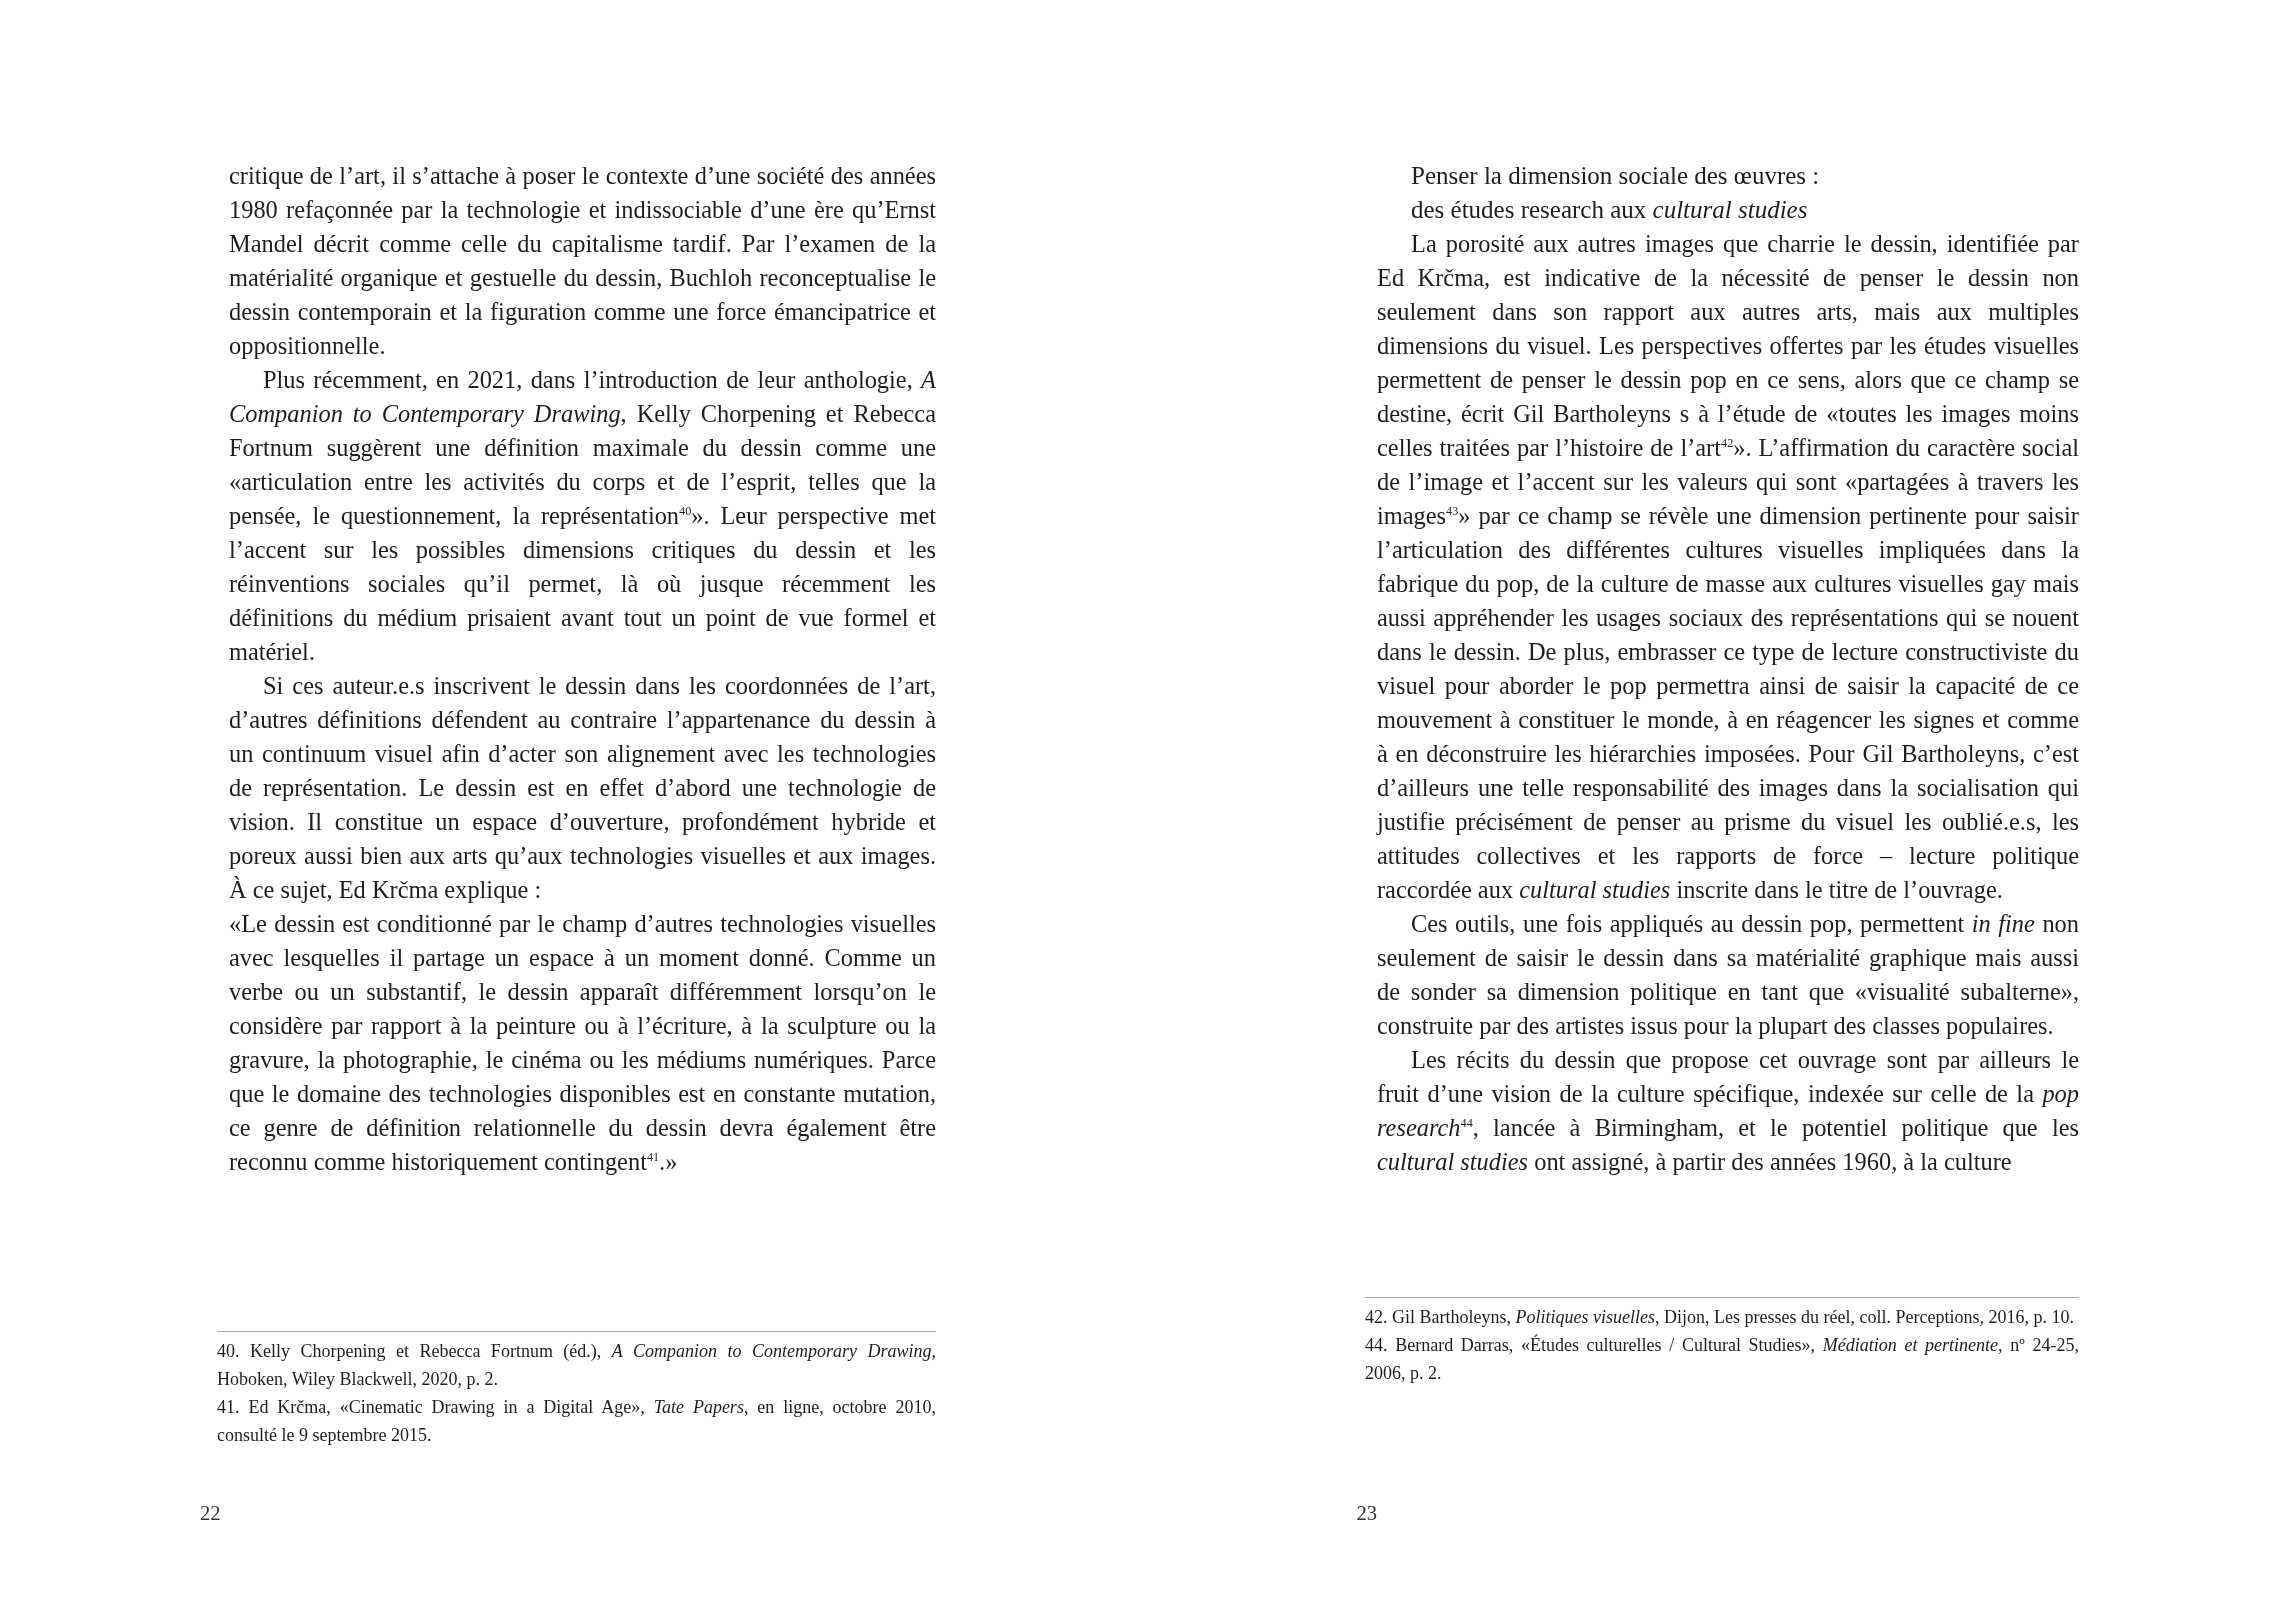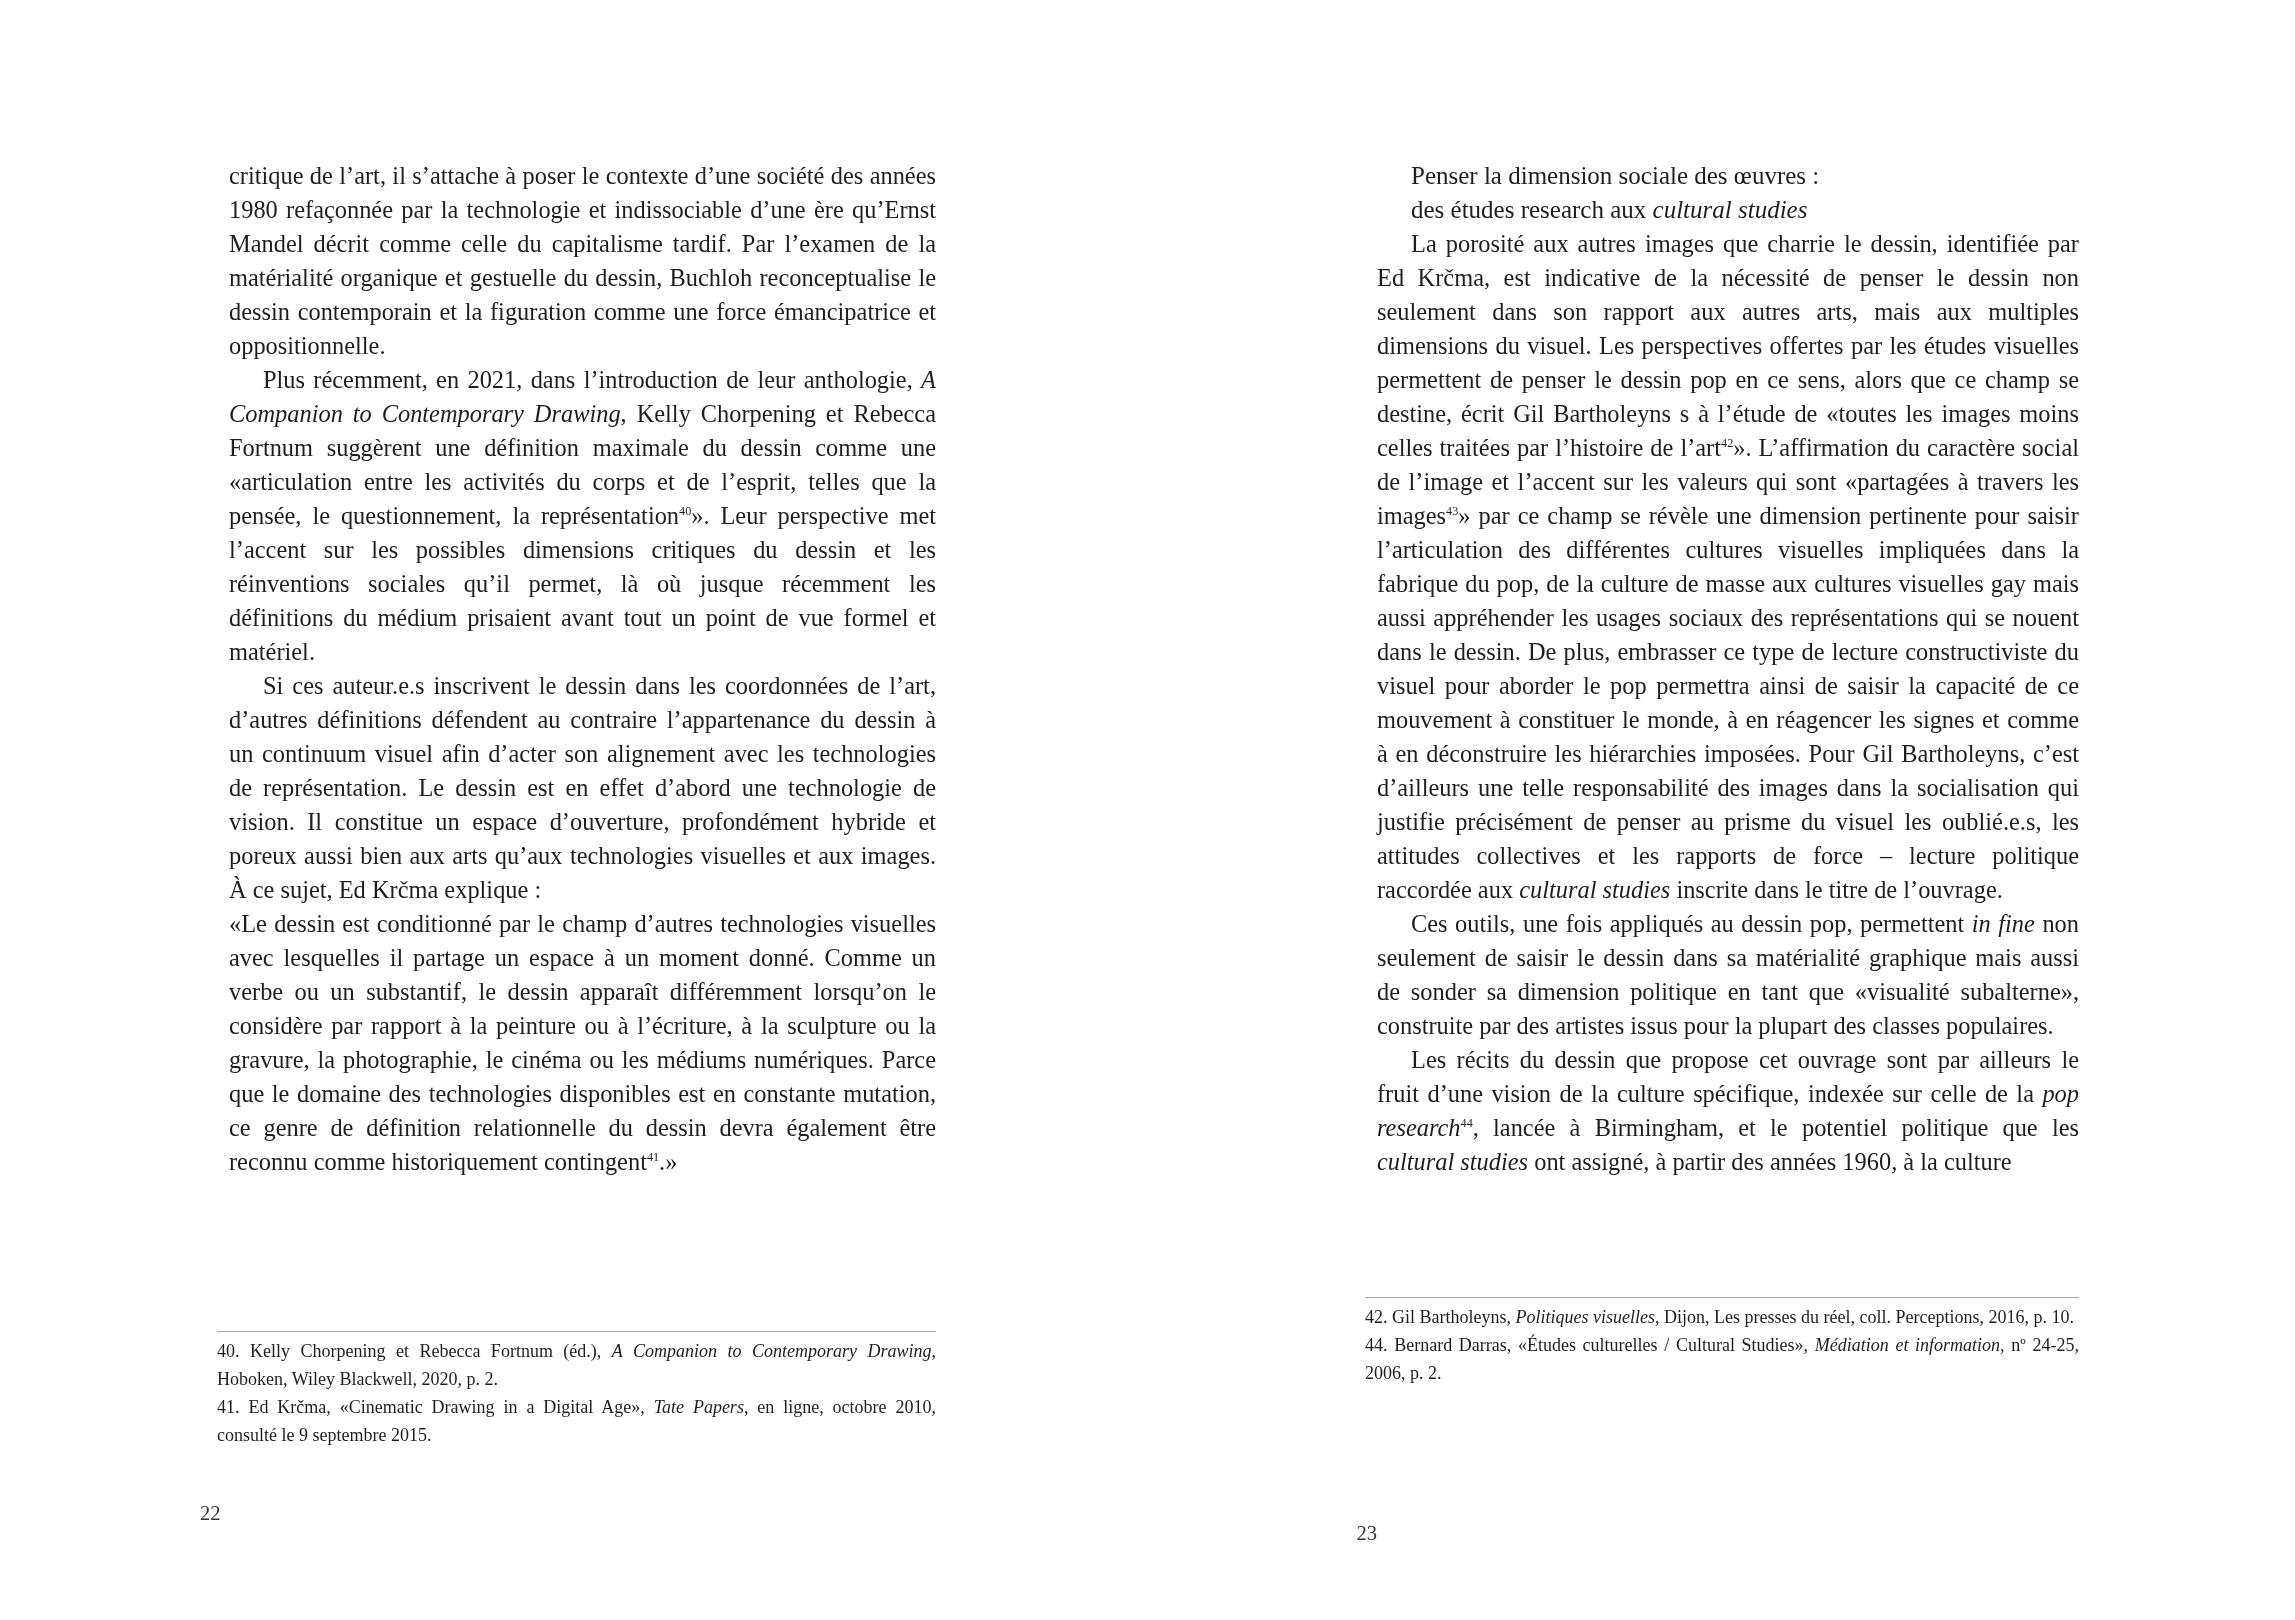--- a/index.html
+++ b/index.html
@@ -48,21 +48,21 @@
   }
   .left .footnotes { top: 1331px; }
   .right .footnotes { top: 1297px; }
   .footnotes p { margin: 0; }
 
   .page-number {
     position: absolute; top: 1502px; width: 100%;
     text-align: left; font-size: 20.6px; color: #333;
   }
   .left .page-number { left: -17px; }
-  .right .page-number { left: -8.6px; margin-top: 20px; }
+  .right .page-number { left: -8.6px; }
 </style>
 </head>
 <body>
 
 <div class="page left">
   <div class="body-text">
     <p class="noindent">critique de l’art, il s’attache à poser le contexte d’une société des années 1980 refaçonnée par la technologie et indissociable d’une ère qu’Ernst Mandel décrit comme celle du capitalisme tardif. Par l’examen de la matérialité organique et gestuelle du dessin, Buchloh reconceptualise le dessin contemporain et la figuration comme une force émancipatrice et oppositionnelle.</p>
     <p><span>Plus récemment, en 2021, dans l’introduction de leur anthologie, </span><i>A Companion to Contemporary Drawing</i><span>, Kelly Chorpening et Rebecca Fortnum suggèrent une définition maximale du dessin comme une «articulation entre les activités du corps et de l’esprit, telles que la pensée, le questionnement, la représentation</span><sup>40</sup><span>». Leur perspective met l’accent sur les possibles dimensions critiques du dessin et les réinventions sociales qu’il permet, là où jusque récemment les définitions du médium prisaient avant tout un point de vue formel et matériel.</span></p>
     <p>Si ces auteur.e.s inscrivent le dessin dans les coordonnées de l’art, d’autres définitions défendent au contraire l’appartenance du dessin à un continuum visuel afin d’acter son alignement avec les technologies de représentation. Le dessin est en effet d’abord une technologie de vision. Il constitue un espace d’ouverture, profondément hybride et poreux aussi bien aux arts qu’aux technologies visuelles et aux images. À ce sujet, Ed Krčma explique :</p>
     <p class="quote"><span>«Le dessin est conditionné par le champ d’autres technologies visuelles avec lesquelles il partage un espace à un moment donné. Comme un verbe ou un substantif, le dessin apparaît différemment lorsqu’on le considère par rapport à la peinture ou à l’écriture, à la sculpture ou la gravure, la photographie, le cinéma ou les médiums numériques. Parce que le domaine des technologies disponibles est en constante mutation, ce genre de définition relationnelle du dessin devra également être reconnu comme historiquement contingent</span><sup>41</sup><span>.»</span></p>
@@ -82,18 +82,18 @@
       <div>Penser la dimension sociale des œuvres :</div>
       <div><span>des études research aux </span><i>cultural studies</i></div>
     </div>
     <p><span>La porosité aux autres images que charrie le dessin, identifiée par Ed Krčma, est indicative de la nécessité de penser le dessin non seulement dans son rapport aux autres arts, mais aux multiples dimensions du visuel. Les perspectives offertes par les études visuelles permettent de penser le dessin pop en ce sens, alors que ce champ se destine, écrit Gil Bartholeyns s à l’étude de «toutes les images moins celles traitées par l’histoire de l’art</span><sup>42</sup><span>». L’affirmation du caractère social de l’image et l’accent sur les valeurs qui sont «partagées à travers les images</span><sup>43</sup><span>» par ce champ se révèle une dimension pertinente pour saisir l’articulation des différentes cultures visuelles impliquées dans la fabrique du pop, de la culture de masse aux cultures visuelles gay mais aussi appréhender les usages sociaux des représentations qui se nouent dans le dessin. De plus, embrasser ce type de lecture constructiviste du visuel pour aborder le pop permettra ainsi de saisir la capacité de ce mouvement à constituer le monde, à en réagencer les signes et comme à en déconstruire les hiérarchies imposées. Pour Gil Bartholeyns, c’est d’ailleurs une telle responsabilité des images dans la socialisation qui justifie précisément de penser au prisme du visuel les oublié.e.s, les attitudes collectives et les rapports de force – lecture politique raccordée aux </span><i>cultural studies</i><span> inscrite dans le titre de l’ouvrage.</span></p>
     <p><span>Ces outils, une fois appliqués au dessin pop, permettent </span><i>in fine</i><span> non seulement de saisir le dessin dans sa matérialité graphique mais aussi de sonder sa dimension politique en tant que «visualité subalterne», construite par des artistes issus pour la plupart des classes populaires.</span></p>
     <p><span>Les récits du dessin que propose cet ouvrage sont par ailleurs le fruit d’une vision de la culture spécifique, indexée sur celle de la </span><i>pop research</i><sup>44</sup><span>, lancée à Birmingham, et le potentiel politique que les </span><i>cultural studies</i><span> ont assigné, à partir des années 1960, à la culture</span></p>
   </div>
 
   <div class="footnotes">
     <p><span>42.</span><span> Gil Bartholeyns, </span><i>Politiques visuelles</i><span>, Dijon, Les presses du réel, coll. Perceptions, 2016, p. 10.</span></p>
-    <p><span>44.</span><span> Bernard Darras, «Études culturelles / Cultural Studies», </span><i>Médiation et information</i><span>, nº 24-25, 2006, p. 2.</span></p>
+    <p><span>44.</span><span> Bernard Darras, «Études culturelles / Cultural Studies», </span><i>Médiation et pertinente</i><span>, nº 24-25, 2006, p. 2.</span></p>
   </div>
 
   <div class="page-number">23</div>
 </div>
 
 
 </body></html>

